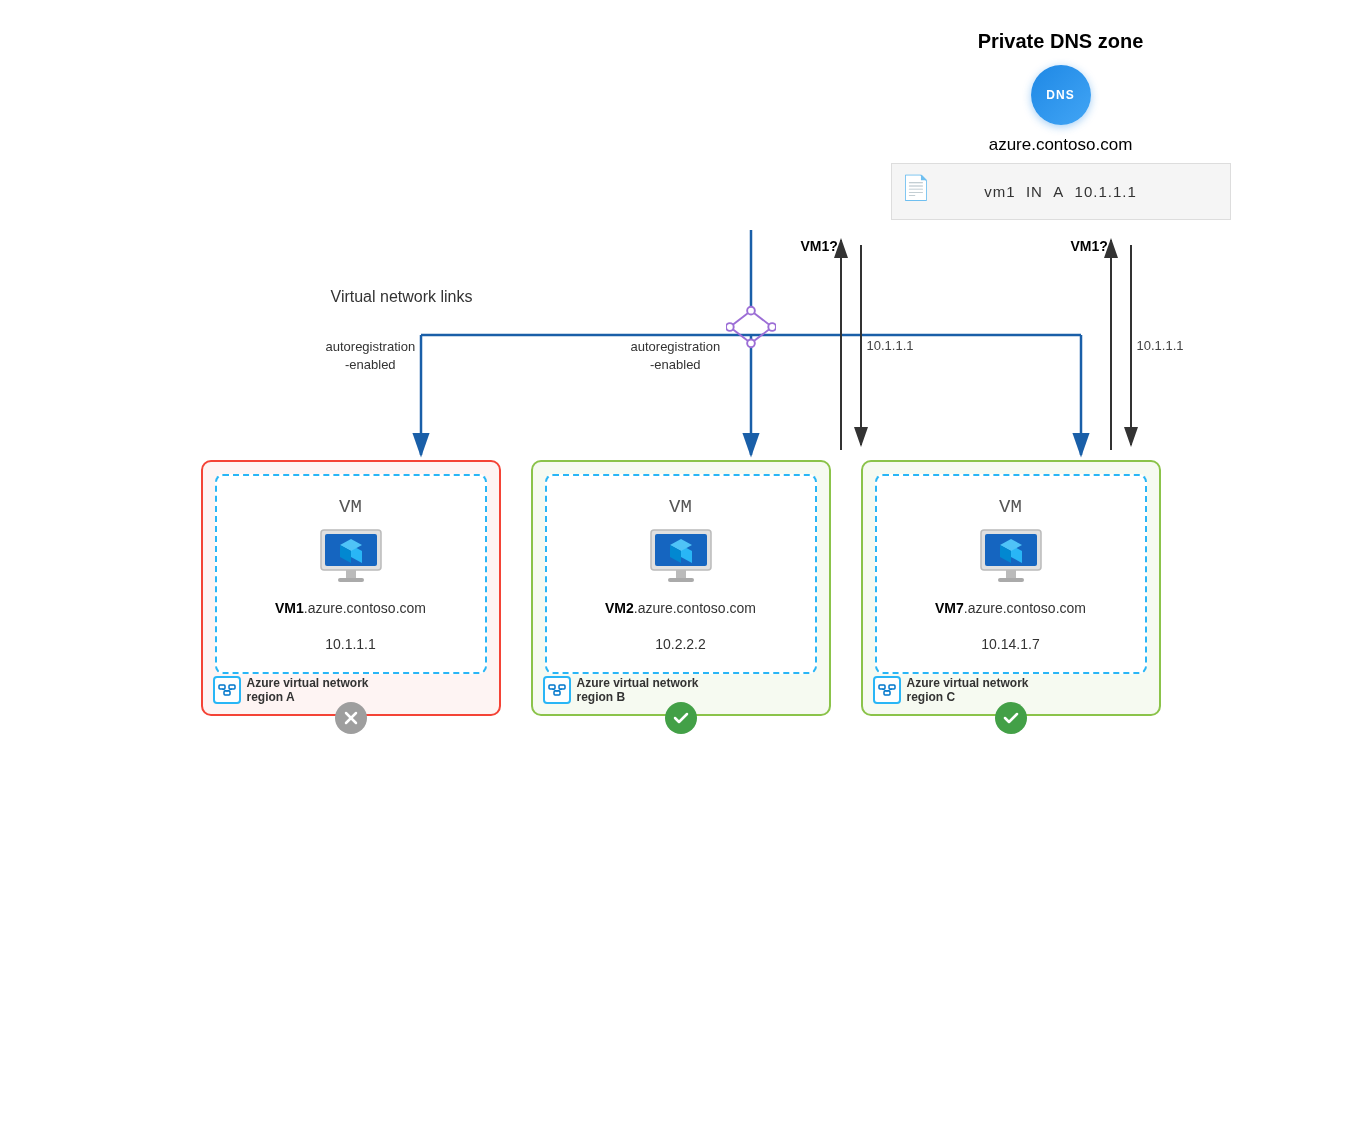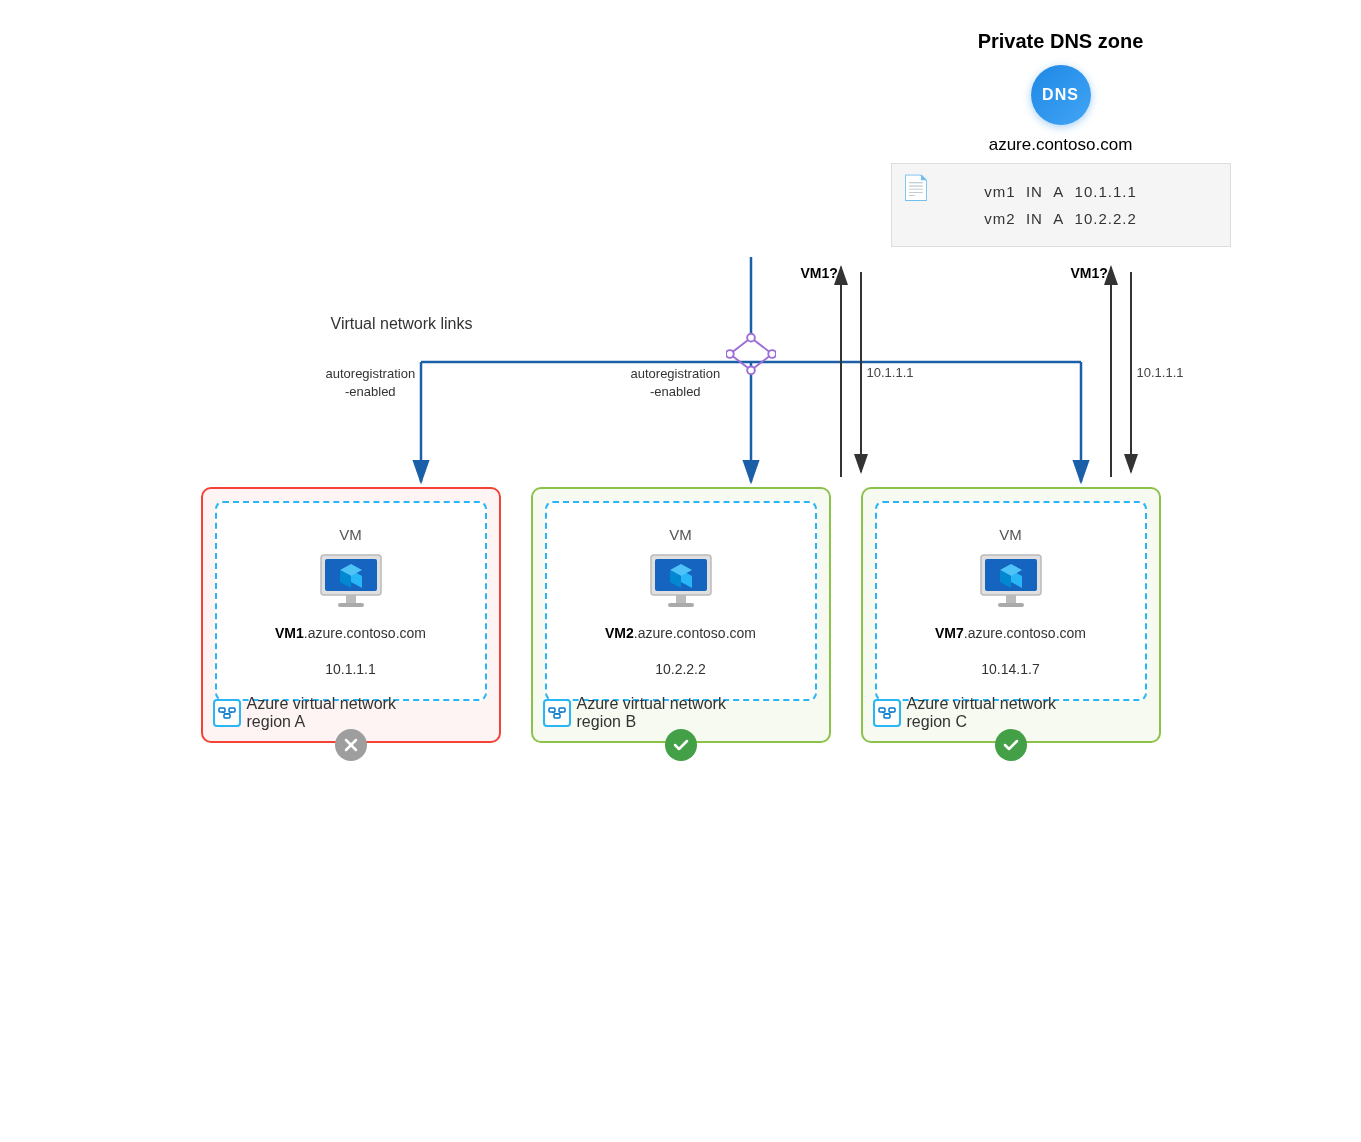--- a/index.html
+++ b/index.html
@@ -41,21 +41,21 @@
     .dns-icon {
       width: 60px;
       height: 60px;
       border-radius: 50%;
       background: linear-gradient(135deg, #1e88e5, #42a5f5);
       display: flex;
       align-items: center;
       justify-content: center;
       color: white;
       font-weight: 700;
-      font-size: 16px;
+      font-size: 12px;
       letter-spacing: 1px;
       margin-bottom: 10px;
       box-shadow: 0 2px 8px rgba(30,136,229,0.4);
     }
 
     .dns-zone-name {
       font-weight: 400;
       font-size: 17px;
       margin-bottom: 8px;
       color: #000;
@@ -150,23 +150,24 @@
       background: white;
       padding: 20px 15px;
       display: flex;
       flex-direction: column;
       align-items: center;
       min-height: 200px;
       justify-content: center;
     }
 
     .vm-label {
-      font-size: 15px;
+      font-size: 19px;
       color: #555;
       margin-bottom: 10px;
+      font-family: Liberation Mono, monospace;
     }
 
     
     .vm-monitor {
       width: 70px;
       height: 60px;
       margin-bottom: 12px;
     }
 
     .vm-name-row {
@@ -202,22 +203,22 @@
       border-radius: 4px;
       display: flex;
       align-items: center;
       justify-content: center;
       font-size: 11px;
       color: #0077cc;
       background: white;
     }
 
     .region-name {
-      font-weight: 400;
-      font-size: 16px;
+      font-weight: 700;
+      font-size: 12px;
       color: #333;
     }
 
     
     .status-badge {
       position: absolute;
       bottom: -18px;
       left: 50%;
       transform: translateX(-50%);
       width: 32px;
@@ -253,21 +254,20 @@
   <div class="dns-header">
     <div class="dns-title">Private DNS zone</div>
     <div class="dns-icon">
       <span>DNS</span>
     </div>
     <div class="dns-zone-name">azure.contoso.com</div>
 
     <div class="dns-records-box">
       <span class="doc-icon">📄</span>
       <div class="dns-record-row">vm1&nbsp;&nbsp;IN&nbsp;&nbsp;A&nbsp;&nbsp;10.1.1.1</div>
-      <div class="dns-record-row">vm2&nbsp;&nbsp;IN&nbsp;&nbsp;A&nbsp;&nbsp;10.2.2.2</div>
     </div>
   </div>
 
   <div class="middle-section" style="position:relative; width:960px; height:230px;">
 
     <svg class="connector-svg" viewBox="0 0 960 230" xmlns="http://www.w3.org/2000/svg">
 
       <line x1="480" y1="0" x2="480" y2="85" stroke="#1a5fa8" stroke-width="2.5"></line>
 
       <line x1="480" y1="105" x2="150" y2="105" stroke="#1a5fa8" stroke-width="2.5"></line>

